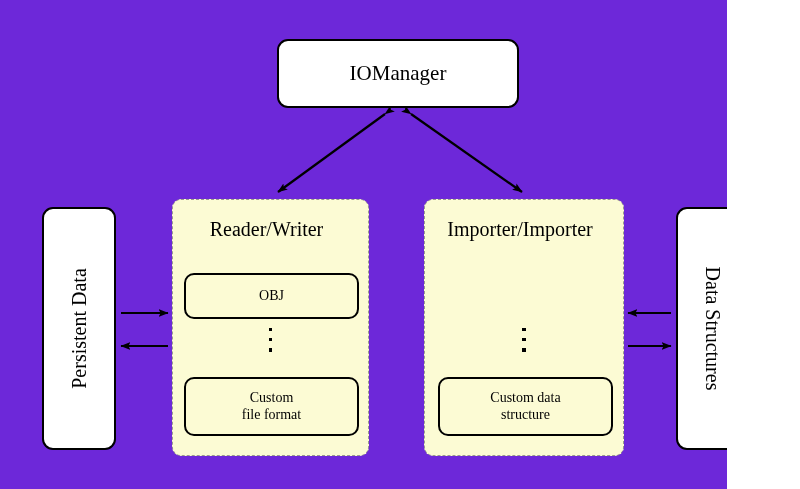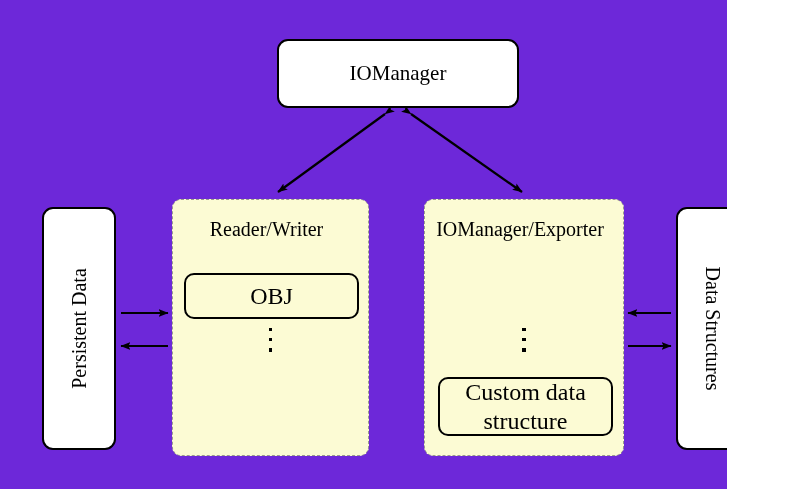--- a/index.html
+++ b/index.html
@@ -68,21 +68,21 @@
   .inner-box {
     position: absolute;
     box-sizing: border-box;
     display: flex;
     align-items: center;
     justify-content: center;
     text-align: center;
     background: #fcfbd4;
     border: 2.4px solid #000000;
     border-radius: 10px;
-    font-size: 24px;
+    font-size: 14px;
     line-height: 1.2;
   }
   .inner-top    { left: 11px;  top: 73px;  width: 175px; height: 46px; }
   .inner-bottom { left: 11px;  top: 177px; width: 175px; height: 59px; }
   .group-right .inner-top    { left: 13px; width: 175px; }
   .group-right .inner-bottom { left: 13px; width: 175px; }
 
   
   .vdots {
     position: absolute;
@@ -166,24 +166,30 @@
     <div class="inner-box inner-top">
       <span>OBJ</span>
     </div>
 
     <div class="vdots">
       <i></i>
       <i></i>
       <i></i>
     </div>
 
+    <div class="inner-box inner-bottom">
+      <span>
+        <span>Custom</span><br>
+        <span>file format</span>
+      </span>
+    </div>
   </div>
 
   <div class="group group-right">
-    <div class="group-title">IOManager/Exporter</div>
+    <div class="group-title">Importer/Importer</div>
 
 
     <div class="vdots">
       <i></i>
       <i></i>
       <i></i>
     </div>
 
     <div class="inner-box inner-bottom">
       <span>

